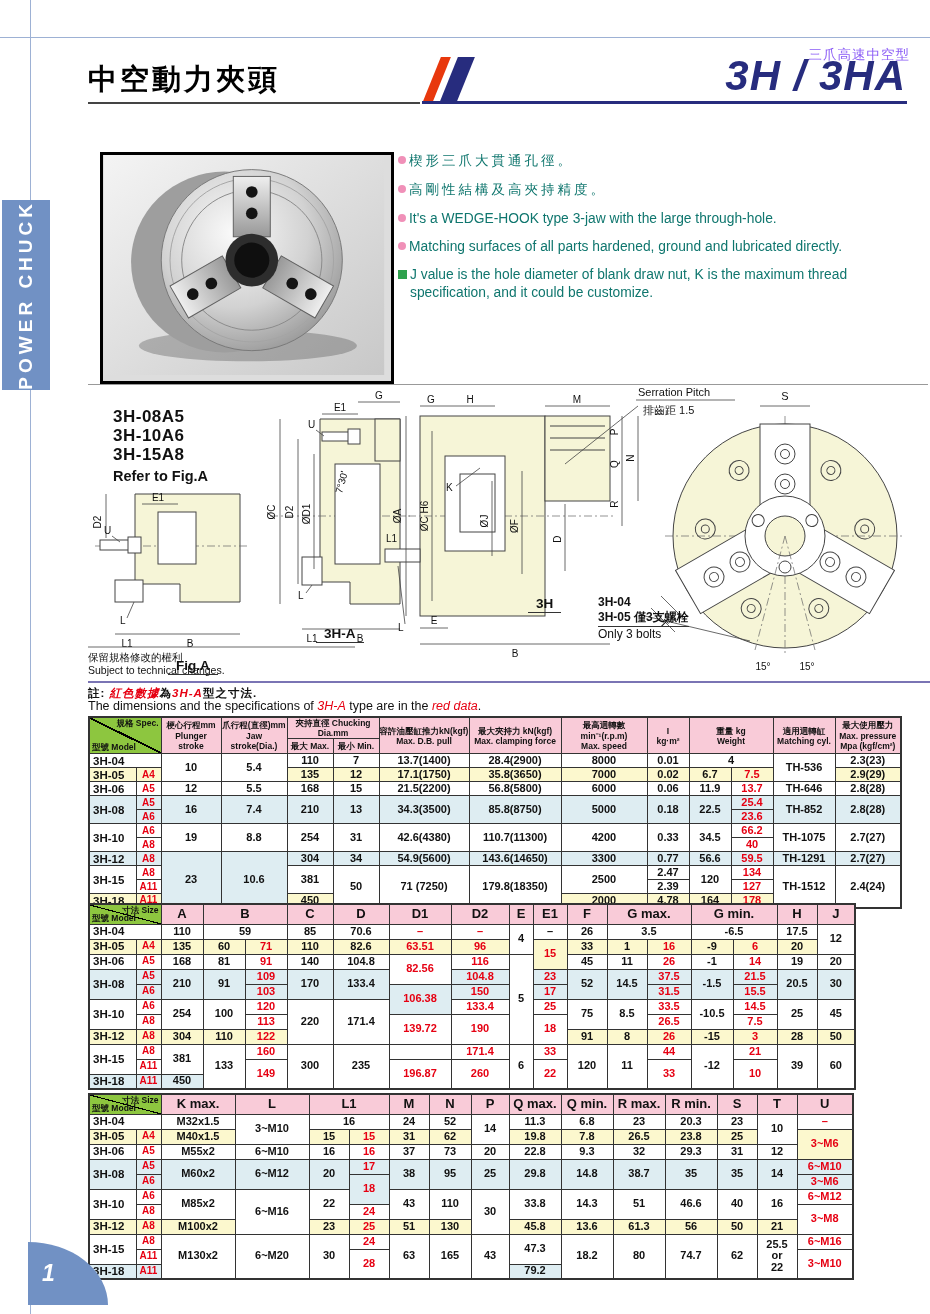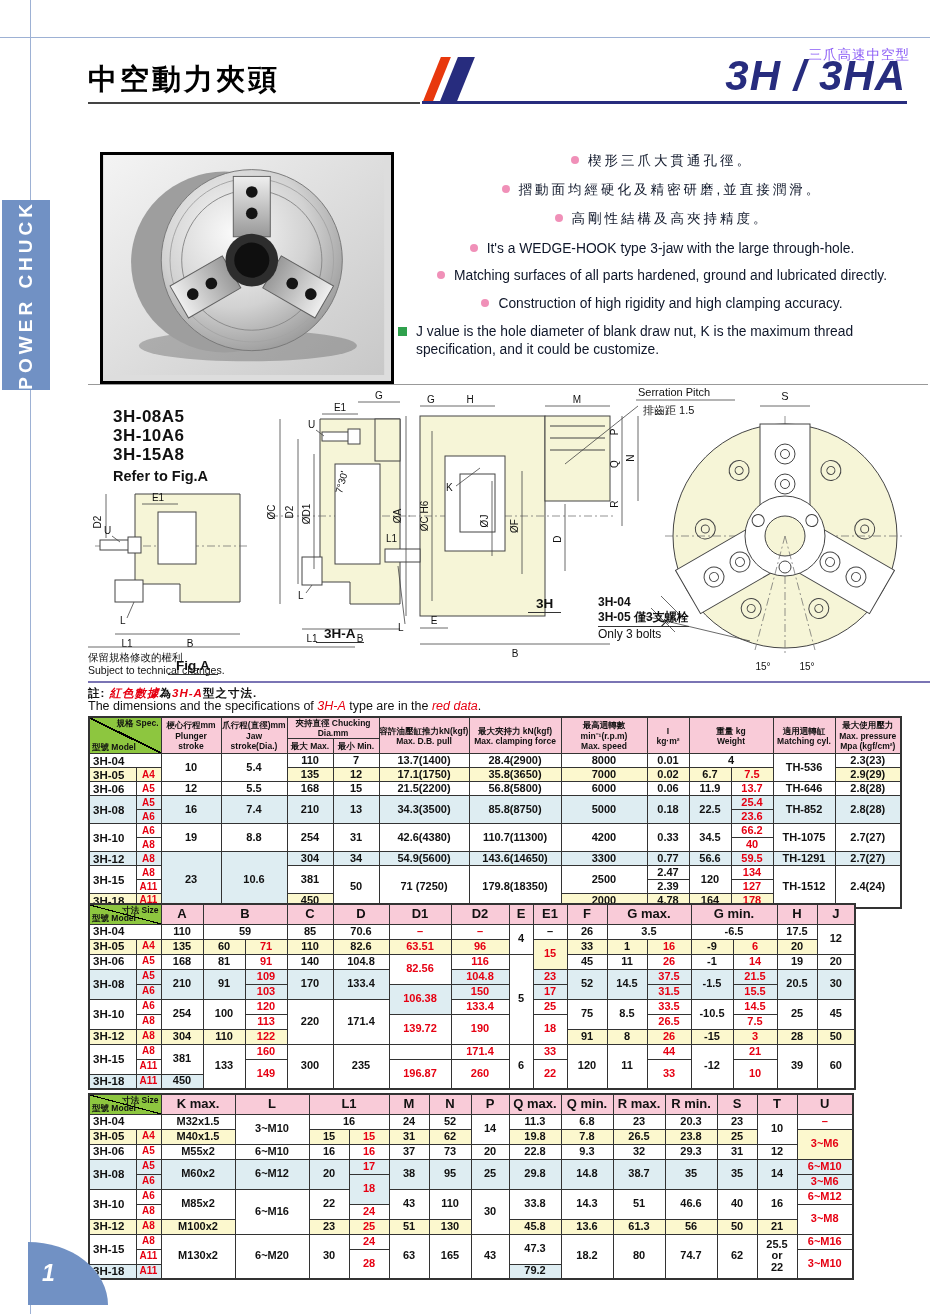--- a/index.html
+++ b/index.html
@@ -12,21 +12,21 @@
   .series{right:20px;top:46px;color:#8b5cf6;font-size:13.5px;letter-spacing:1px;}
   .title-zh{left:88px;top:60px;font-size:29px;font-weight:bold;letter-spacing:3px;color:#000;}
   .title-rule{left:88px;top:102px;width:332px;height:2px;background:#444;}
   .logo-rule{left:422px;top:101px;width:485px;height:3px;background:#272C7E;}
   .logo-red{left:432px;top:57px;width:10px;height:44px;background:#E8380D;transform:skewX(-22deg);}
   .logo-nvy{left:449px;top:57px;width:17px;height:44px;background:#272C7E;transform:skewX(-22deg);}
   .logo-text{right:24px;top:52px;font-size:42px;font-weight:bold;font-style:italic;color:#272C7E;letter-spacing:1px;}
   .subtitle{left:88px;top:112px;font-size:17.5px;letter-spacing:.4px;color:#111;}
   .photo{left:100px;top:152px;width:288px;height:226px;border:3px solid #000;background:#ddd;}
   .features{left:398px;top:152px;width:528px;margin:0;padding:0;list-style:none;}
-  .features li{display:flex;gap:9px;margin-bottom:9px;font-size:13.8px;color:#0f172a;line-height:1.35;justify-content:center;}
+  .features li{display:flex;gap:3px;margin-bottom:9px;font-size:13.8px;color:#0f766e;line-height:1.35;}
   .features li.zh{letter-spacing:3px;font-size:13.5px;margin-bottom:11px;}
   .blt{flex:0 0 auto;margin-top:4px;width:8px;height:8px;}
   .blt.dot{border-radius:50%;background:#F090B8;}
   .blt.sq{width:9px;height:9px;background:#2FA14D;}
   .diag-topline{left:88px;top:384px;width:840px;height:1px;background:#999;}
   .purple-line{left:88px;top:681px;width:842px;height:2px;background:#7a74b4;}
   .ovl{color:#111;}
   .models-note{left:113px;top:407px;font-size:17px;font-weight:bold;line-height:19px;letter-spacing:.5px;}
   .refer{left:113px;top:468px;font-size:14.5px;font-weight:bold;}
   .cap{font-size:13.5px;font-weight:bold;border-bottom:1.5px solid #333;padding:0 8px 1px;}
@@ -124,37 +124,29 @@
     </svg>
   </div>
 
   <ul class="abs features">
       <li class="zh">
         <span class="blt dot"></span>
         <span>楔形三爪大貫通孔徑。</span>
       </li>
       <li class="zh">
         <span class="blt dot"></span>
-        <span>摺動面均經硬化及精密研磨,並直接潤滑。</span>
-      </li>
-      <li class="zh">
-        <span class="blt dot"></span>
         <span>高剛性結構及高夾持精度。</span>
       </li>
       <li class="">
         <span class="blt dot"></span>
         <span>It's a WEDGE-HOOK type 3-jaw with the large through-hole.</span>
       </li>
       <li class="">
         <span class="blt dot"></span>
         <span>Matching surfaces of all parts hardened, ground and lubricated directly.</span>
-      </li>
-      <li class="">
-        <span class="blt dot"></span>
-        <span>Construction of high rigidity and high clamping accuracy.</span>
       </li>
       <li class="">
         <span class="blt sq"></span>
         <span>J value is the hole diameter of blank draw nut, K is the maximum thread specification, and it could be customize.</span>
       </li>
     </ul>
 
   <div class="abs diag-topline"></div>
 
   <svg class="abs" style="left:85px;top:384px" width="845" height="300" viewBox="0 0 845 300">

